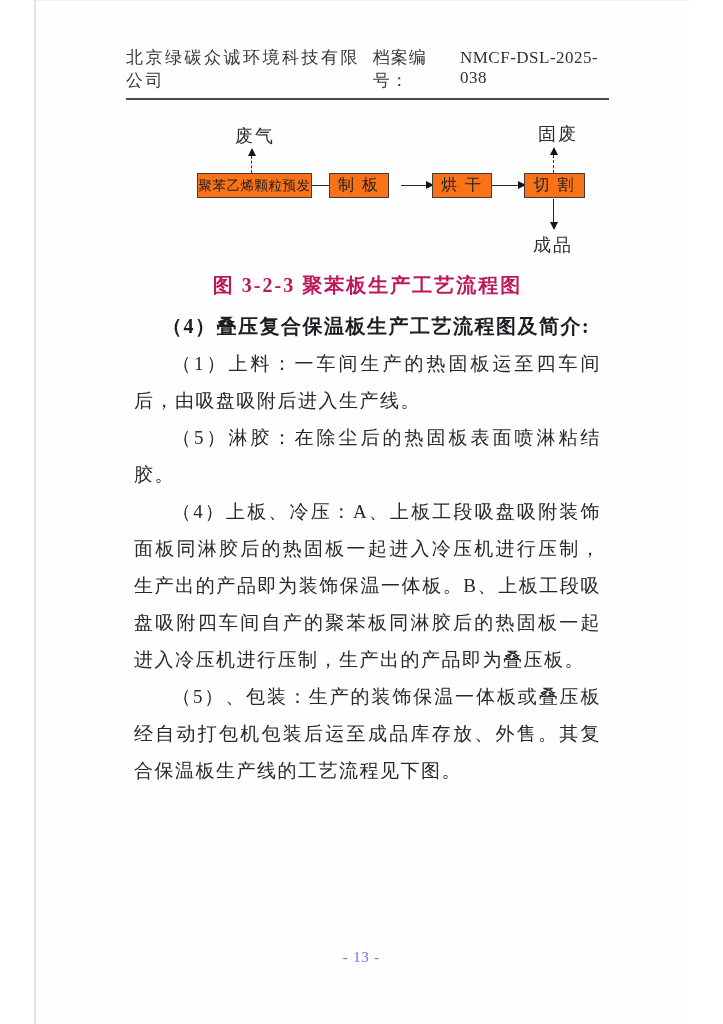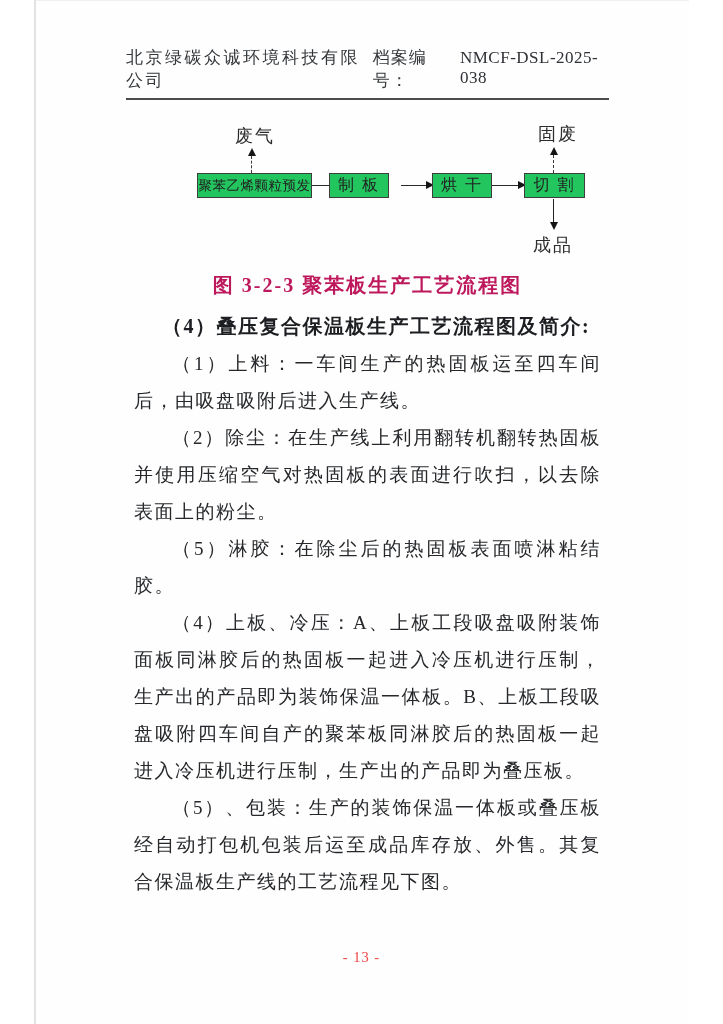--- a/index.html
+++ b/index.html
@@ -47,21 +47,21 @@
     font-size: 18px;
     letter-spacing: 2px;
     color: #2c2c2c;
     white-space: nowrap;
   }
   .fc-box {
     position: absolute;
     top: 51px;
     height: 25px;
     border: 1px solid #3d3d3d;
-    background: #22c55e;
+    background: #f97316;
     display: flex;
     align-items: center;
     justify-content: center;
     white-space: nowrap;
     color: #222;
   }
   .fc-box.wide  { font-size: 13.5px; letter-spacing: 0.5px; }
   .fc-box.small { font-size: 16px;   letter-spacing: 2px; }
 
   .h-arrow {
@@ -127,21 +127,21 @@
   }
 
   
   .page-footer {
     position: absolute;
     left: 0; right: 0;
     bottom: 58px;
     text-align: center;
     font-size: 14.5px;
     letter-spacing: 1px;
-    color: #ef4444;
+    color: #8b5cf6;
   }
 </style>
 </head>
 <body>
 
 <div class="page">
   <div class="content">
 
     <div class="doc-header">
       <span class="company">北京绿碳众诚环境科技有限公司</span>
@@ -173,21 +173,20 @@
       <span class="head-down" style="left:415.5px; top:100px;"></span>
       <span class="fc-label" style="left:399px; top:111px;">成品</span>
     </div>
 
     <div class="figure-caption">图 3-2-3 聚苯板生产工艺流程图</div>
 
     <div class="section-heading">（4）叠压复合保温板生产工艺流程图及简介:</div>
 
     <div class="body-text">
       <p>（1）上料：一车间生产的热固板运至四车间后，由吸盘吸附后进入生产线。</p>
-      <p>（2）除尘：在生产线上利用翻转机翻转热固板并使用压缩空气对热固板的表面进行吹扫，以去除表面上的粉尘。</p>
       <p>（5）淋胶：在除尘后的热固板表面喷淋粘结胶。</p>
       <p>（4）上板、冷压：A、上板工段吸盘吸附装饰面板同淋胶后的热固板一起进入冷压机进行压制，生产出的产品即为装饰保温一体板。B、上板工段吸盘吸附四车间自产的聚苯板同淋胶后的热固板一起进入冷压机进行压制，生产出的产品即为叠压板。</p>
       <p>（5）、包装：生产的装饰保温一体板或叠压板经自动打包机包装后运至成品库存放、外售。其复合保温板生产线的工艺流程见下图。</p>
     </div>
 
   </div>
 
   <div class="page-footer">- 13 -</div>
 </div>
 

